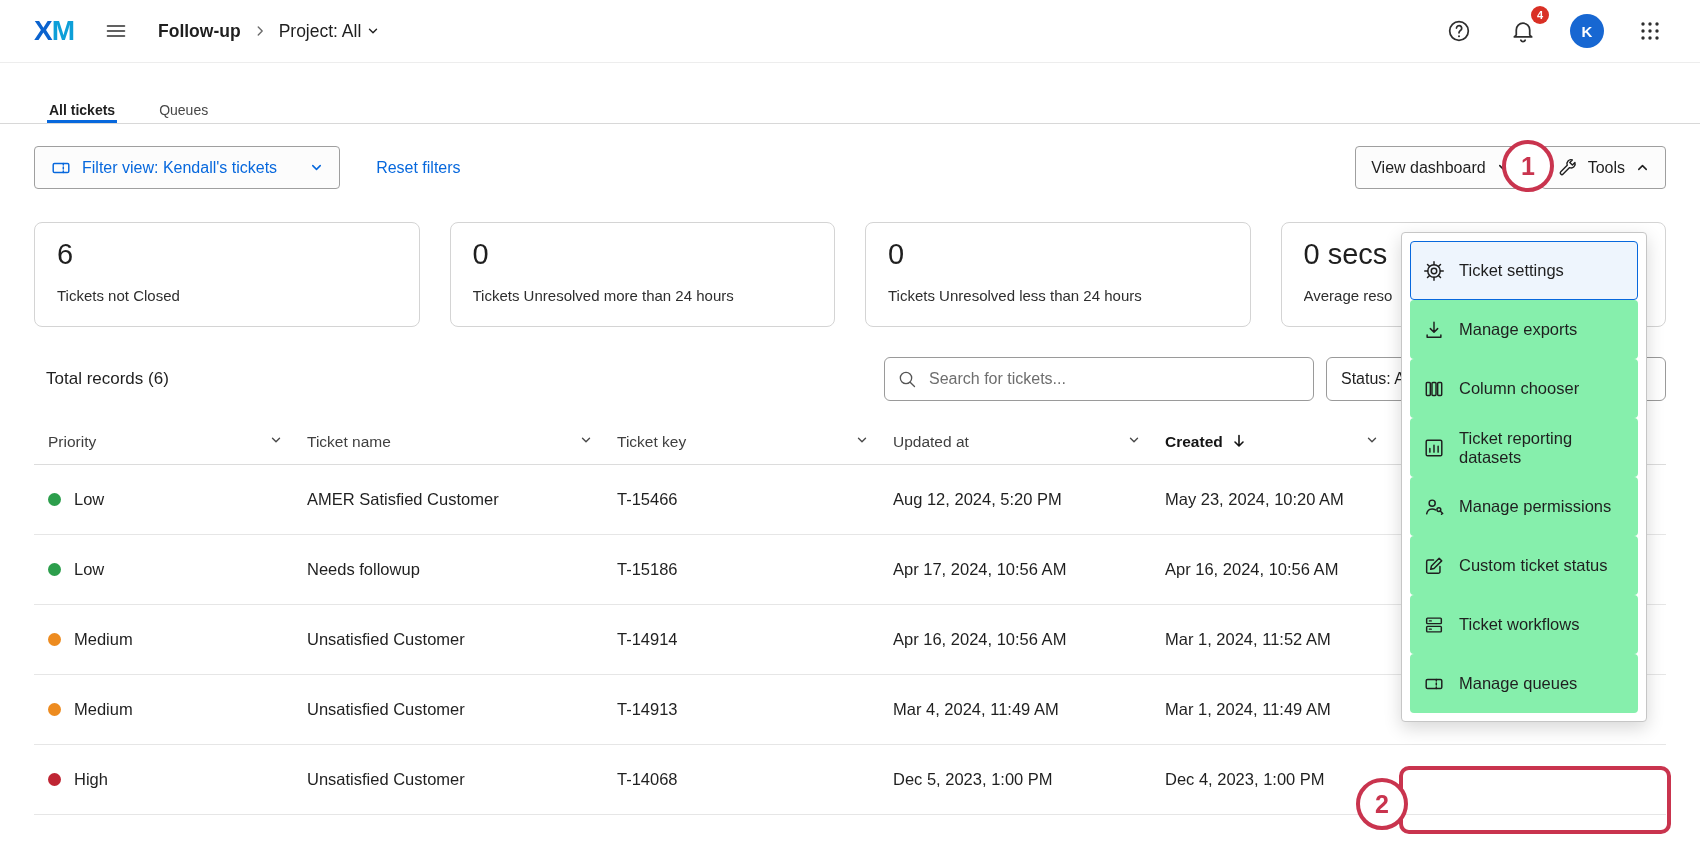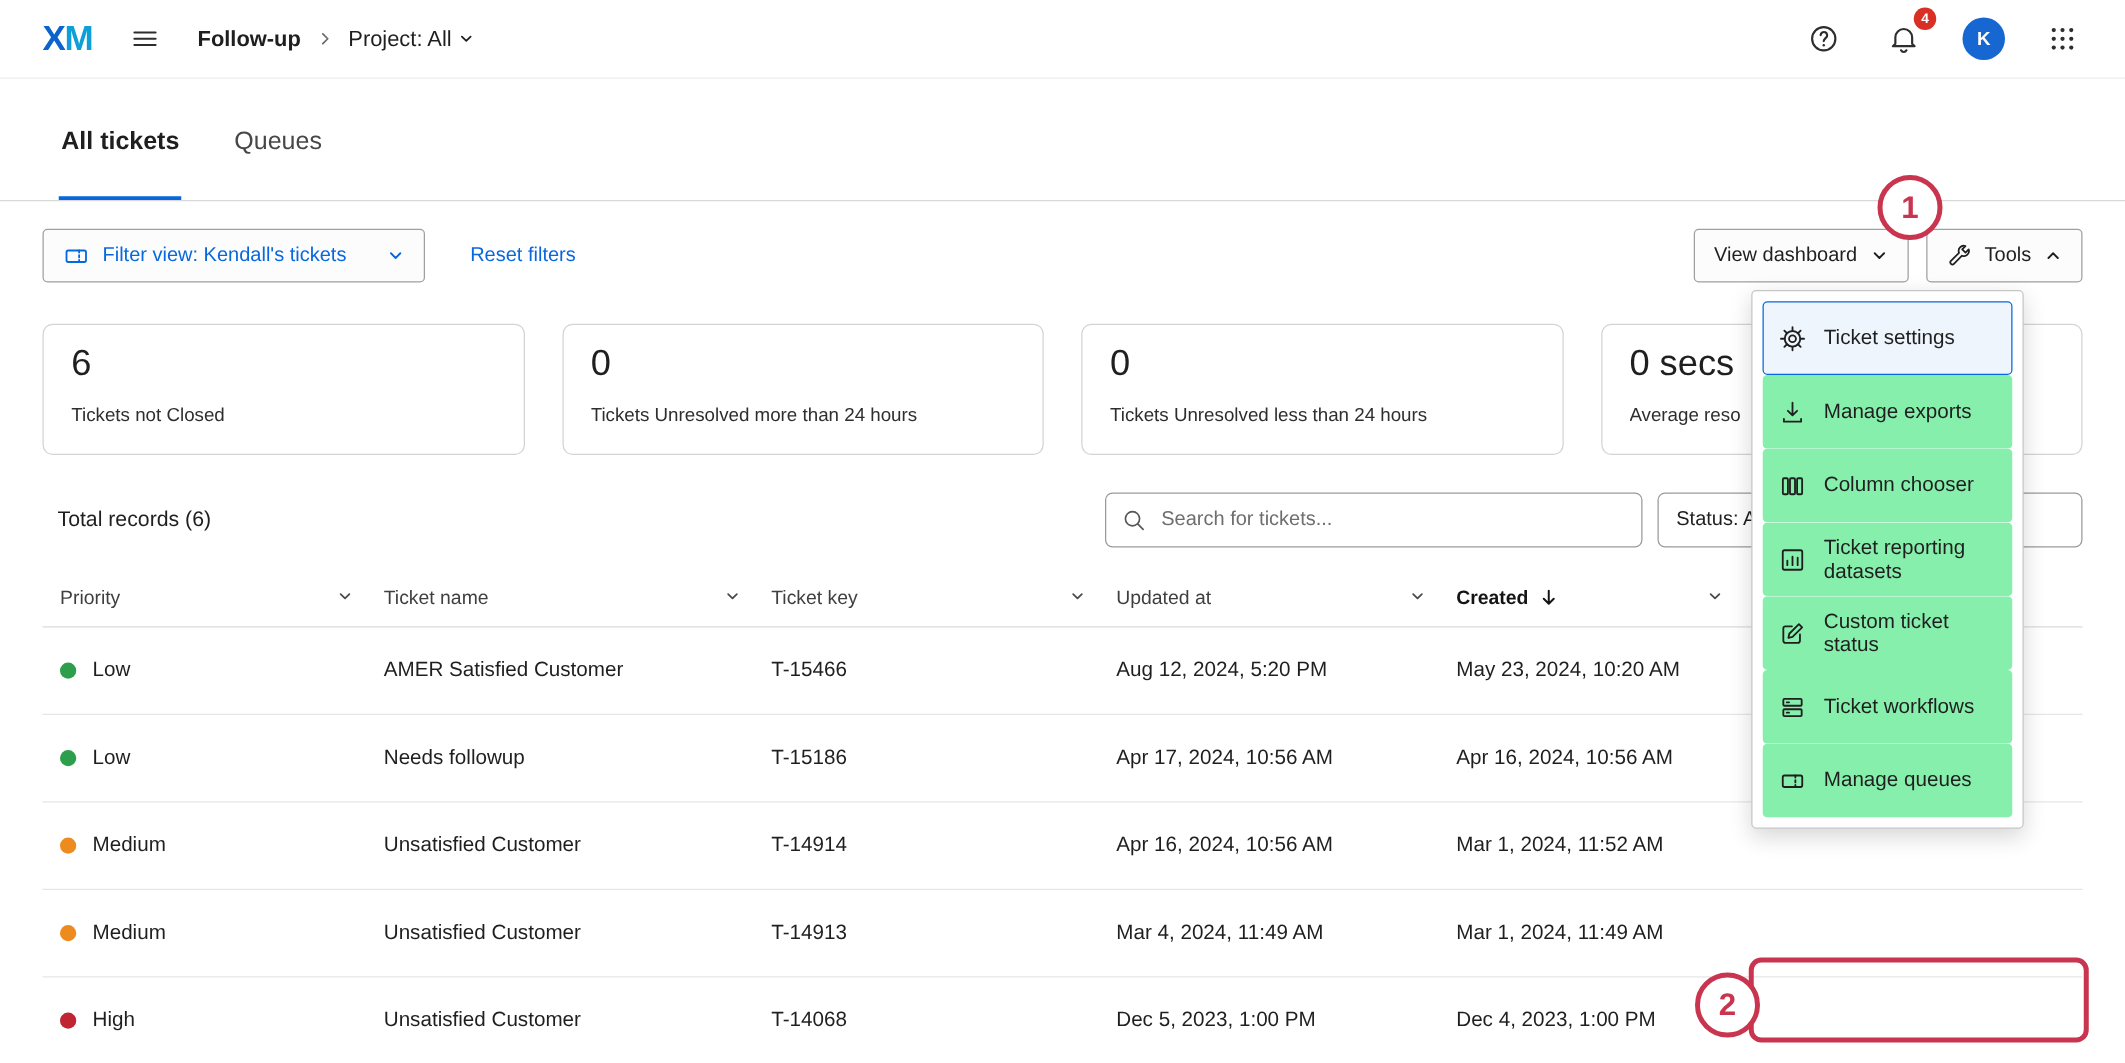--- a/index.html
+++ b/index.html
@@ -23,21 +23,21 @@
   .crumb-sep { color:#6b6b6b; display:flex; }
   .topbar-right { margin-left:auto; display:flex; align-items:center; gap:30px; }
   .bell-wrap { position:relative; }
   .badge { position:absolute; top:-8px; right:-9px; background:#d93025; color:#fff; font-size:11px; font-weight:700;
            min-width:18px; height:18px; border-radius:9px; display:flex; align-items:center; justify-content:center; padding:0 4px; }
   .avatar { width:34px; height:34px; border-radius:50%; background:#1767d2; color:#fff; font-weight:700; font-size:15px;
             display:flex; align-items:center; justify-content:center; cursor:pointer; }
 
   
   .tabs { margin-top:40px; padding:0 47px; border-bottom:1px solid #d8d8d8; display:flex; gap:40px; }
-  .tab { font-size:20px; padding:0 2px 32px; color:#474747; cursor:pointer; border-bottom:3px solid transparent; }
+  .tab { font-size:14px; padding:0 2px 2px; color:#474747; cursor:pointer; border-bottom:3px solid transparent; }
   .tab.active { color:#1f1f1f; font-weight:700; border-bottom-color:#0768dd; }
 
   
   .filter-bar { margin:22px 34px 0; display:flex; align-items:center; }
   .btn { display:flex; align-items:center; gap:10px; height:43px; padding:0 15px; border:1px solid #9f9f9f;
          border-radius:4px; background:#fcfcfc; font-size:16px; cursor:pointer; color:#1f1f1f; font-family:inherit; }
   .btn-filter { color:#0768dd; }
   .link { color:#0768dd; font-size:16px; margin-left:36px; cursor:pointer; text-decoration:none; }
   .filter-right { margin-left:auto; display:flex; gap:14px; }
 
@@ -66,21 +66,21 @@
   .th-created { justify-content:flex-start; color:#141414; font-weight:700; }
   .th-created .sort { margin-left:8px; display:flex; }
   .th-created .chev { margin-left:118px; }
   .trow { margin:0 34px; display:grid; grid-template-columns:273px 310px 276px 272px 1fr; height:70px; align-items:center;
           border-bottom:1px solid #e6e6e6; font-size:16.5px; cursor:pointer; }
   .td-priority { display:flex; align-items:center; gap:13px; padding-left:14px; }
   .dot { width:13px; height:13px; border-radius:50%; flex:none; }
   .p-low { background:#2c9e4c; } .p-medium { background:#ed8b1f; } .p-high { background:#bf2533; }
 
   
-  .tools-menu { position:absolute; left:1401px; top:232px; width:218px; background:#fff; border:1px solid #c6c6c6;
+  .tools-menu { position:absolute; left:1401px; top:232px; width:246px; background:#fff; border:1px solid #c6c6c6;
                 border-radius:4px; box-shadow:0 6px 18px rgba(0,0,0,.16); padding:8px 0; z-index:5; }
   .menu-item { height:59px; margin:0 8px; padding:0 12px; display:flex; align-items:center; gap:14px; font-size:16.5px;
                border-radius:4px; border:1.5px solid transparent; cursor:pointer; background:#86efac; }
   .menu-item.selected { border-color:#0768dd; background:#eef5fd; }
   .mi-icon { display:flex; color:#1f1f1f; flex:none; }
 
   
   .ann-circle { position:absolute; width:52px; height:52px; border:4px solid #c9344e; border-radius:50%; background:#fff;
                 color:#c9344e; font-size:25px; font-weight:700; display:flex; align-items:center; justify-content:center; z-index:9; }
   #ann1 { left:1502px; top:140px; }
@@ -365,20 +365,31 @@
       <svg class="ic" width="22" height="22" viewBox="0 0 24 24">
         <rect x="3.5" y="3.5" width="17" height="17" rx="1.5"></rect>
           <path d="M7.5 16.5v-4M12 16.5V9M16.5 16.5V10"></path>
       </svg>
     </span>
     <span>Ticket reporting datasets</span>
   </div>
   <div class="menu-item">
     <span class="mi-icon">
       <svg class="ic" width="22" height="22" viewBox="0 0 24 24">
+        <circle cx="10" cy="7.8" r="3.3"></circle>
+          <path d="M4 19.5c.6-3.6 2.9-5.4 6-5.4 1.4 0 2.6.4 3.6 1.1"></path>
+        <circle cx="17.3" cy="14.8" r="2.1"></circle>
+          <path d="M18.8 16.3l2.7 2.7M20.2 19.9l1-1"></path>
+      </svg>
+    </span>
+    <span>Manage permissions</span>
+  </div>
+  <div class="menu-item">
+    <span class="mi-icon">
+      <svg class="ic" width="22" height="22" viewBox="0 0 24 24">
         <path d="M11.5 5.5H5.8A1.8 1.8 0 004 7.3v10.9A1.8 1.8 0 005.8 20h10.9a1.8 1.8 0 001.8-1.8v-5.7"></path>
         <path d="M17.6 3.6l2.8 2.8L12 14.8l-3.6.8.8-3.6 8.4-8.4z"></path>
       </svg>
     </span>
     <span>Custom ticket status</span>
   </div>
   <div class="menu-item">
     <span class="mi-icon">
       <svg class="ic" width="22" height="22" viewBox="0 0 24 24">
         <rect x="4" y="4.5" width="16" height="6" rx="1"></rect>

